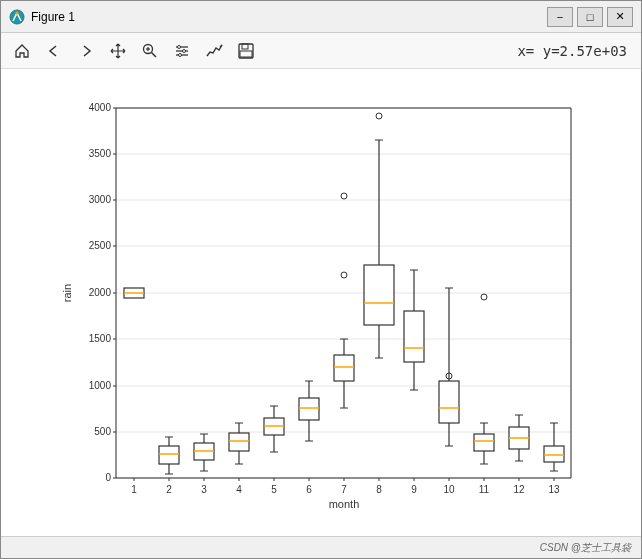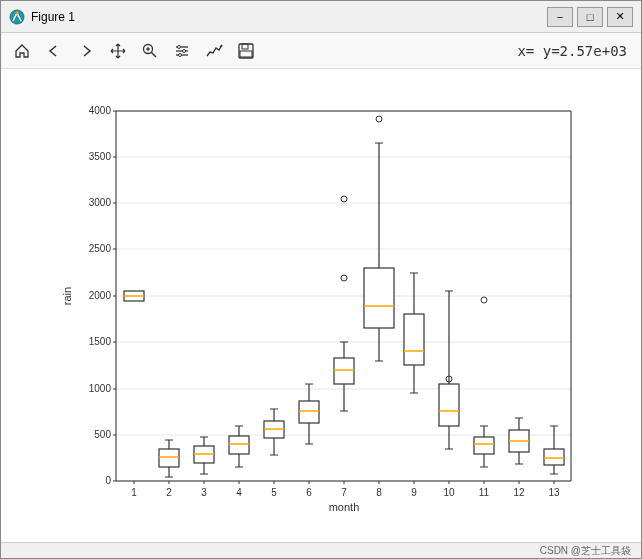--- a/index.html
+++ b/index.html
@@ -92,27 +92,28 @@
       align-items: center;
       justify-content: center;
       background: #fff;
       position: relative;
     }
     svg.chart {
       width: 530px;
       height: 420px;
     }
     .footer-bar {
-      height: 16px;
+      height: 22px;
       background: #f0f0f0;
       border-top: 1px solid #ccc;
       display: flex;
       align-items: center;
       justify-content: flex-end;
       padding-right: 10px;
+      font-style: italic;
     }
     .footer-text {
       font-size: 10px;
       color: #666;
     }
   </style>
 </head>
 <body>
 
 <div class="window">

